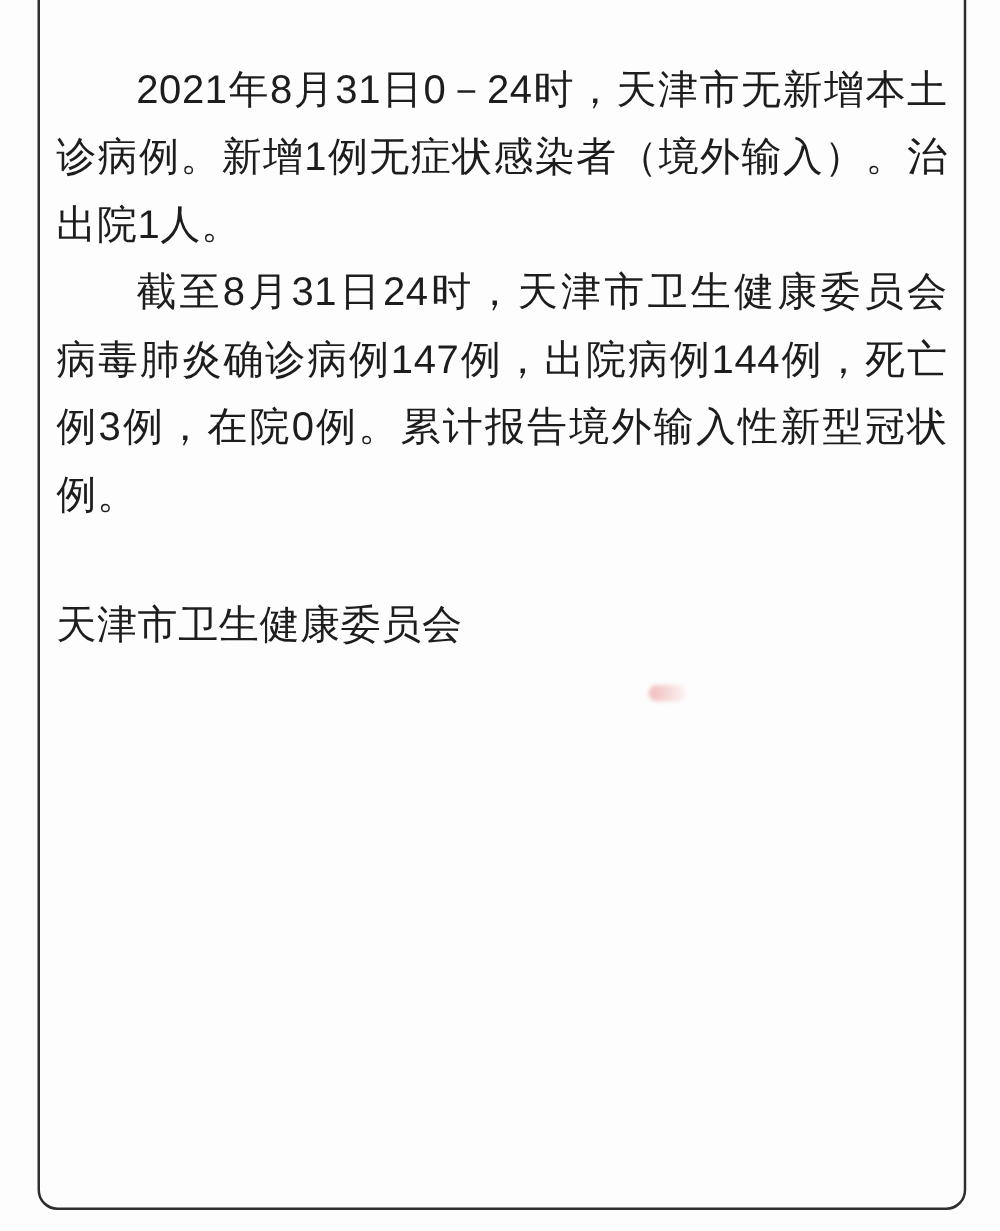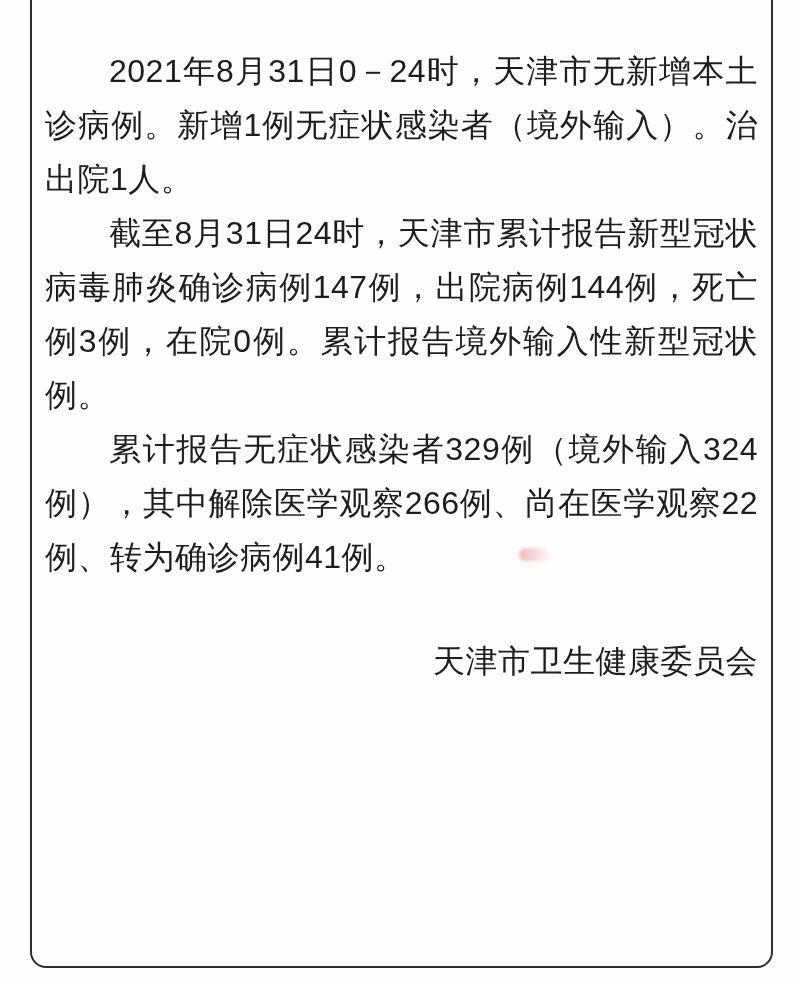--- a/index.html
+++ b/index.html
@@ -27,21 +27,21 @@
     line-height: 54px;
     overflow: hidden;
     letter-spacing: 0.5px;
   }
   .fill {
     text-align: justify;
     text-align-last: justify;
   }
   .indent { text-indent: 64px; }
   .sig { margin-top: 50px; }
-  .sig-line { text-align: right; }
+  .sig-line { text-align: left; }
   .highlight-mark {
     position: absolute;
     left: 519px; top: 548px;
     width: 30px; height: 13px;
     border-radius: 7px;
     background: linear-gradient(90deg, rgba(228,120,120,0.50), rgba(242,170,170,0.10));
     filter: blur(1.5px);
     pointer-events: none;
   }
 </style>
@@ -50,31 +50,26 @@
 
 <div class="card">
 
   <div class="para">
     <div class="line indent fill">2021年8月31日0－24时，天津市无新增本土新</div>
     <div class="line fill">诊病例。新增1例无症状感染者（境外输入）。治愈</div>
     <div class="line">出院1人。</div>
   </div>
 
   <div class="para">
-    <div class="line indent fill">截至8月31日24时，天津市累计报告新型冠状</div>
+    <div class="line indent fill">截至8月31日24时，天津市卫生健康委员会</div>
     <div class="line fill">病毒肺炎确诊病例147例，出院病例144例，死亡病</div>
     <div class="line fill">例3例，在院0例。累计报告境外输入性新型冠状病</div>
     <div class="line">例。</div>
   </div>
 
-  <div class="para">
-    <div class="line indent fill">累计报告无症状感染者329例（境外输入324</div>
-    <div class="line fill">例），其中解除医学观察266例、尚在医学观察22</div>
-    <div class="line">例、转为确诊病例41例。</div>
-  </div>
 
   <div class="para">
   </div>
 
   <div class="sig">
     <div class="line sig-line">天津市卫生健康委员会</div>
   </div>
 
 </div>
 

